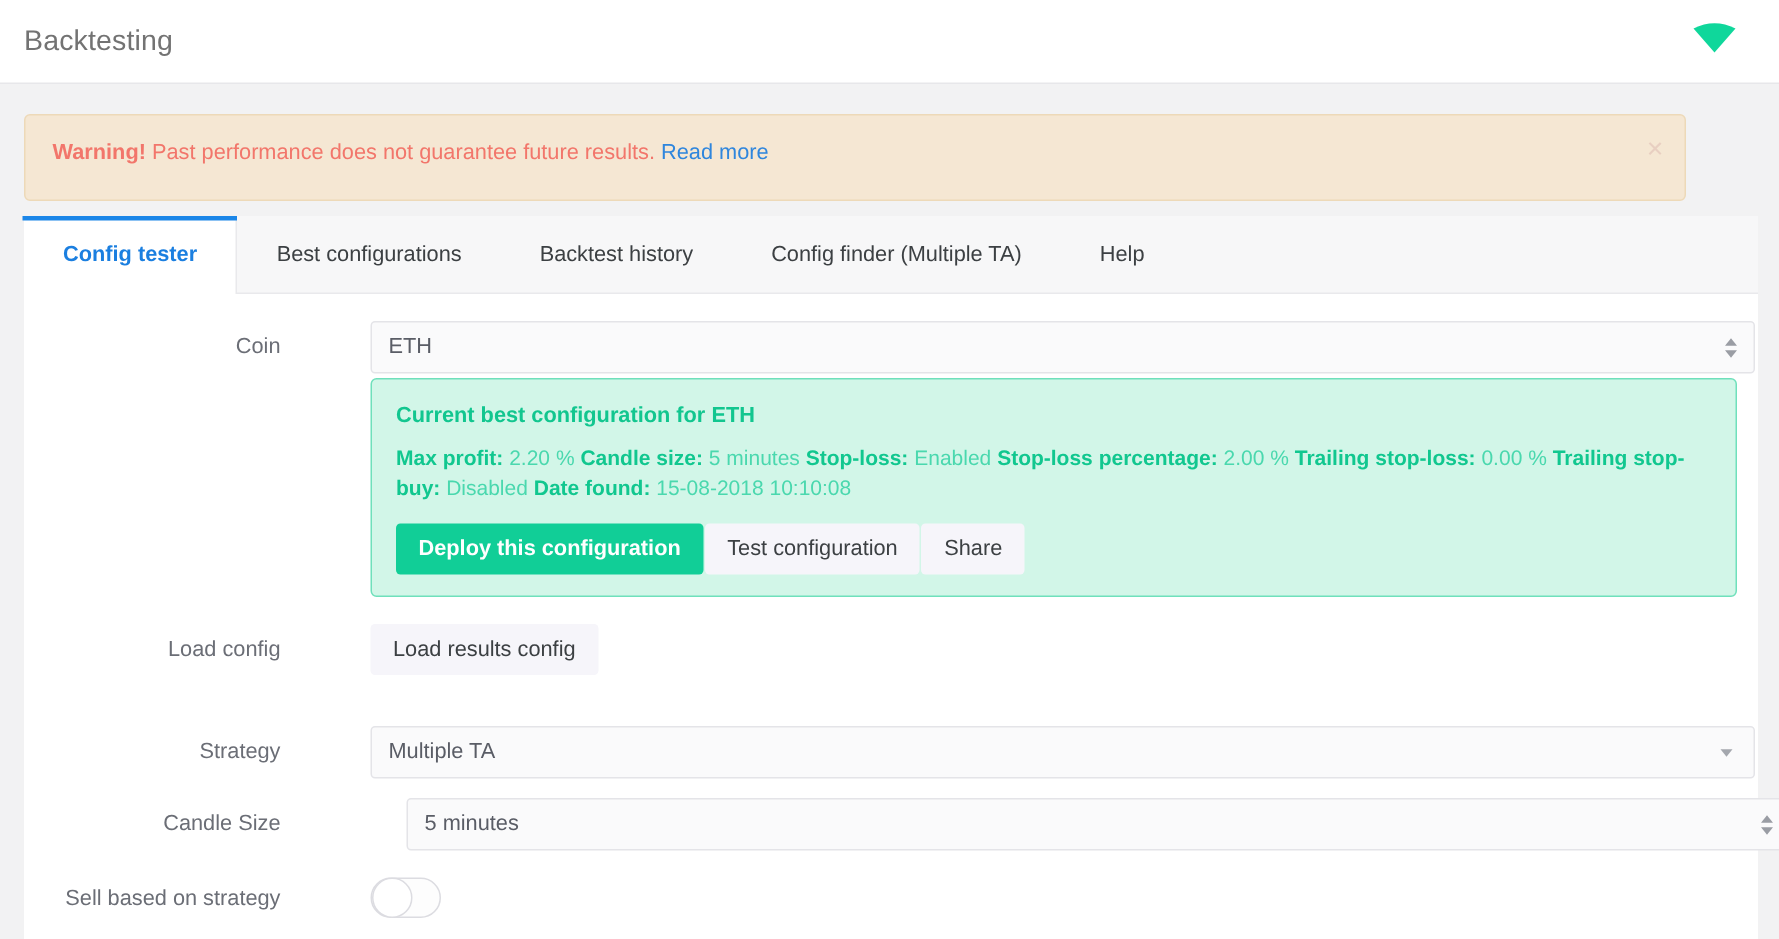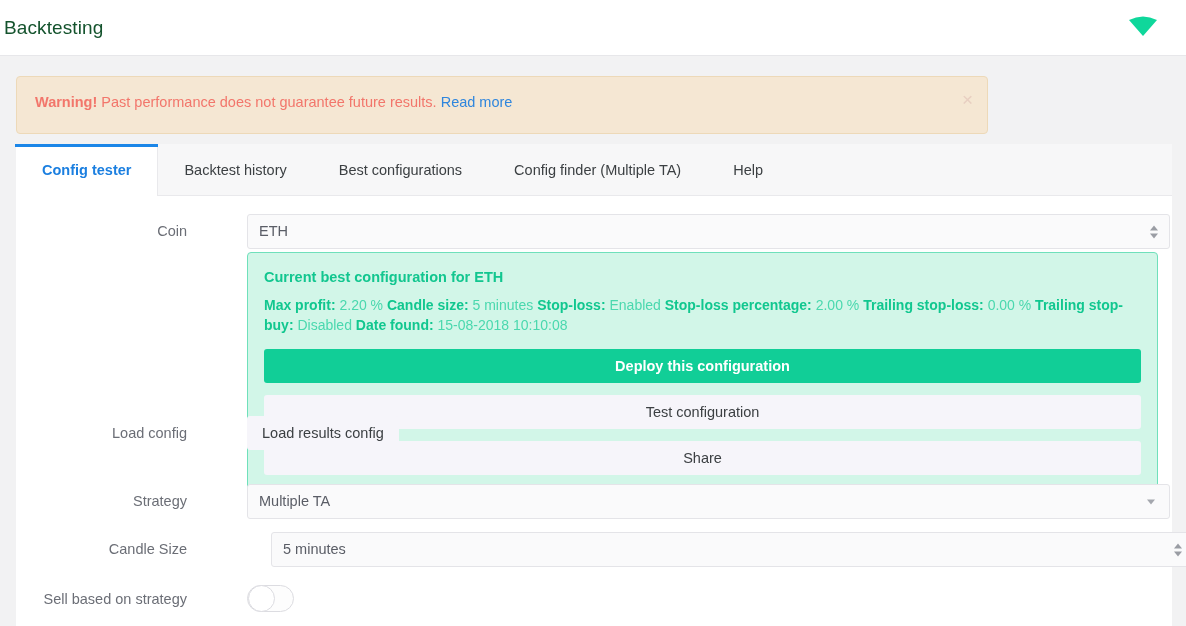--- a/index.html
+++ b/index.html
@@ -18,23 +18,23 @@
     position: absolute;
     left: 0; top: 0;
     width: 1186px; height: 56px;
     background: #ffffff;
     border-bottom: 1px solid #e7e7ea;
     display: flex;
     align-items: center;
     justify-content: space-between;
   }
   .topbar-title {
-    margin-left: 4px;
+    margin-left: 16px;
     font-size: 19px;
-    color: #14532d;
+    color: #737373;
     letter-spacing: .1px;
   }
   .topbar-right {
     margin-right: 28px;
     display: flex;
     align-items: center;
   }
   .gem-icon { display: block; }
 
   
@@ -42,21 +42,21 @@
     position: absolute;
     left: 0; top: 56px;
     width: 1186px; height: 570px;
     background: #f2f2f3;
   }
 
   
   .alert {
     position: absolute;
     left: 16px; top: 20px;
-    width: 972px; height: 58px;
+    width: 1108px; height: 58px;
     background: #f5e7d3;
     border: 1px solid #edd9b8;
     border-radius: 4px;
   }
   .alert-text {
     position: absolute;
     left: 18px; top: 17px;
     font-size: 14.5px;
     color: #f2766b;
     white-space: nowrap;
@@ -231,22 +231,21 @@
     line-height: 20px;
     max-width: 872px;
   }
   .bestcfg-body b {
     color: #11c78f;
     font-weight: bold;
   }
   .bestcfg-actions {
     margin-top: 14px;
     display: flex;
-    gap: 12px;
-    flex-direction: column;
+    gap: 1px;
   }
 
   
   .toggle {
     width: 47px; height: 27px;
     background: #fdfdfd;
     border: 1px solid #dcdce1;
     border-radius: 14px;
     position: relative;
     cursor: pointer;
@@ -281,22 +280,22 @@
     <div class="alert-text">
       <b>Warning!</b><span> Past performance does not guarantee future results. </span><a class="alert-link" href="#">Read more</a>
     </div>
     <button class="alert-close">×</button>
   </div>
 
   <div class="card">
 
     <div class="tabstrip">
       <button class="tab first active">Config tester</button>
+      <button class="tab">Best configurations</button>
       <button class="tab">Backtest history</button>
-      <button class="tab">Best configurations</button>
       <button class="tab">Config finder (Multiple TA)</button>
       <button class="tab">Help</button>
     </div>
 
     <div class="form">
 
       <div class="row" style="top:18px;">
         <div class="lbl">Coin</div>
         <div class="ctl">
           <div class="select">

